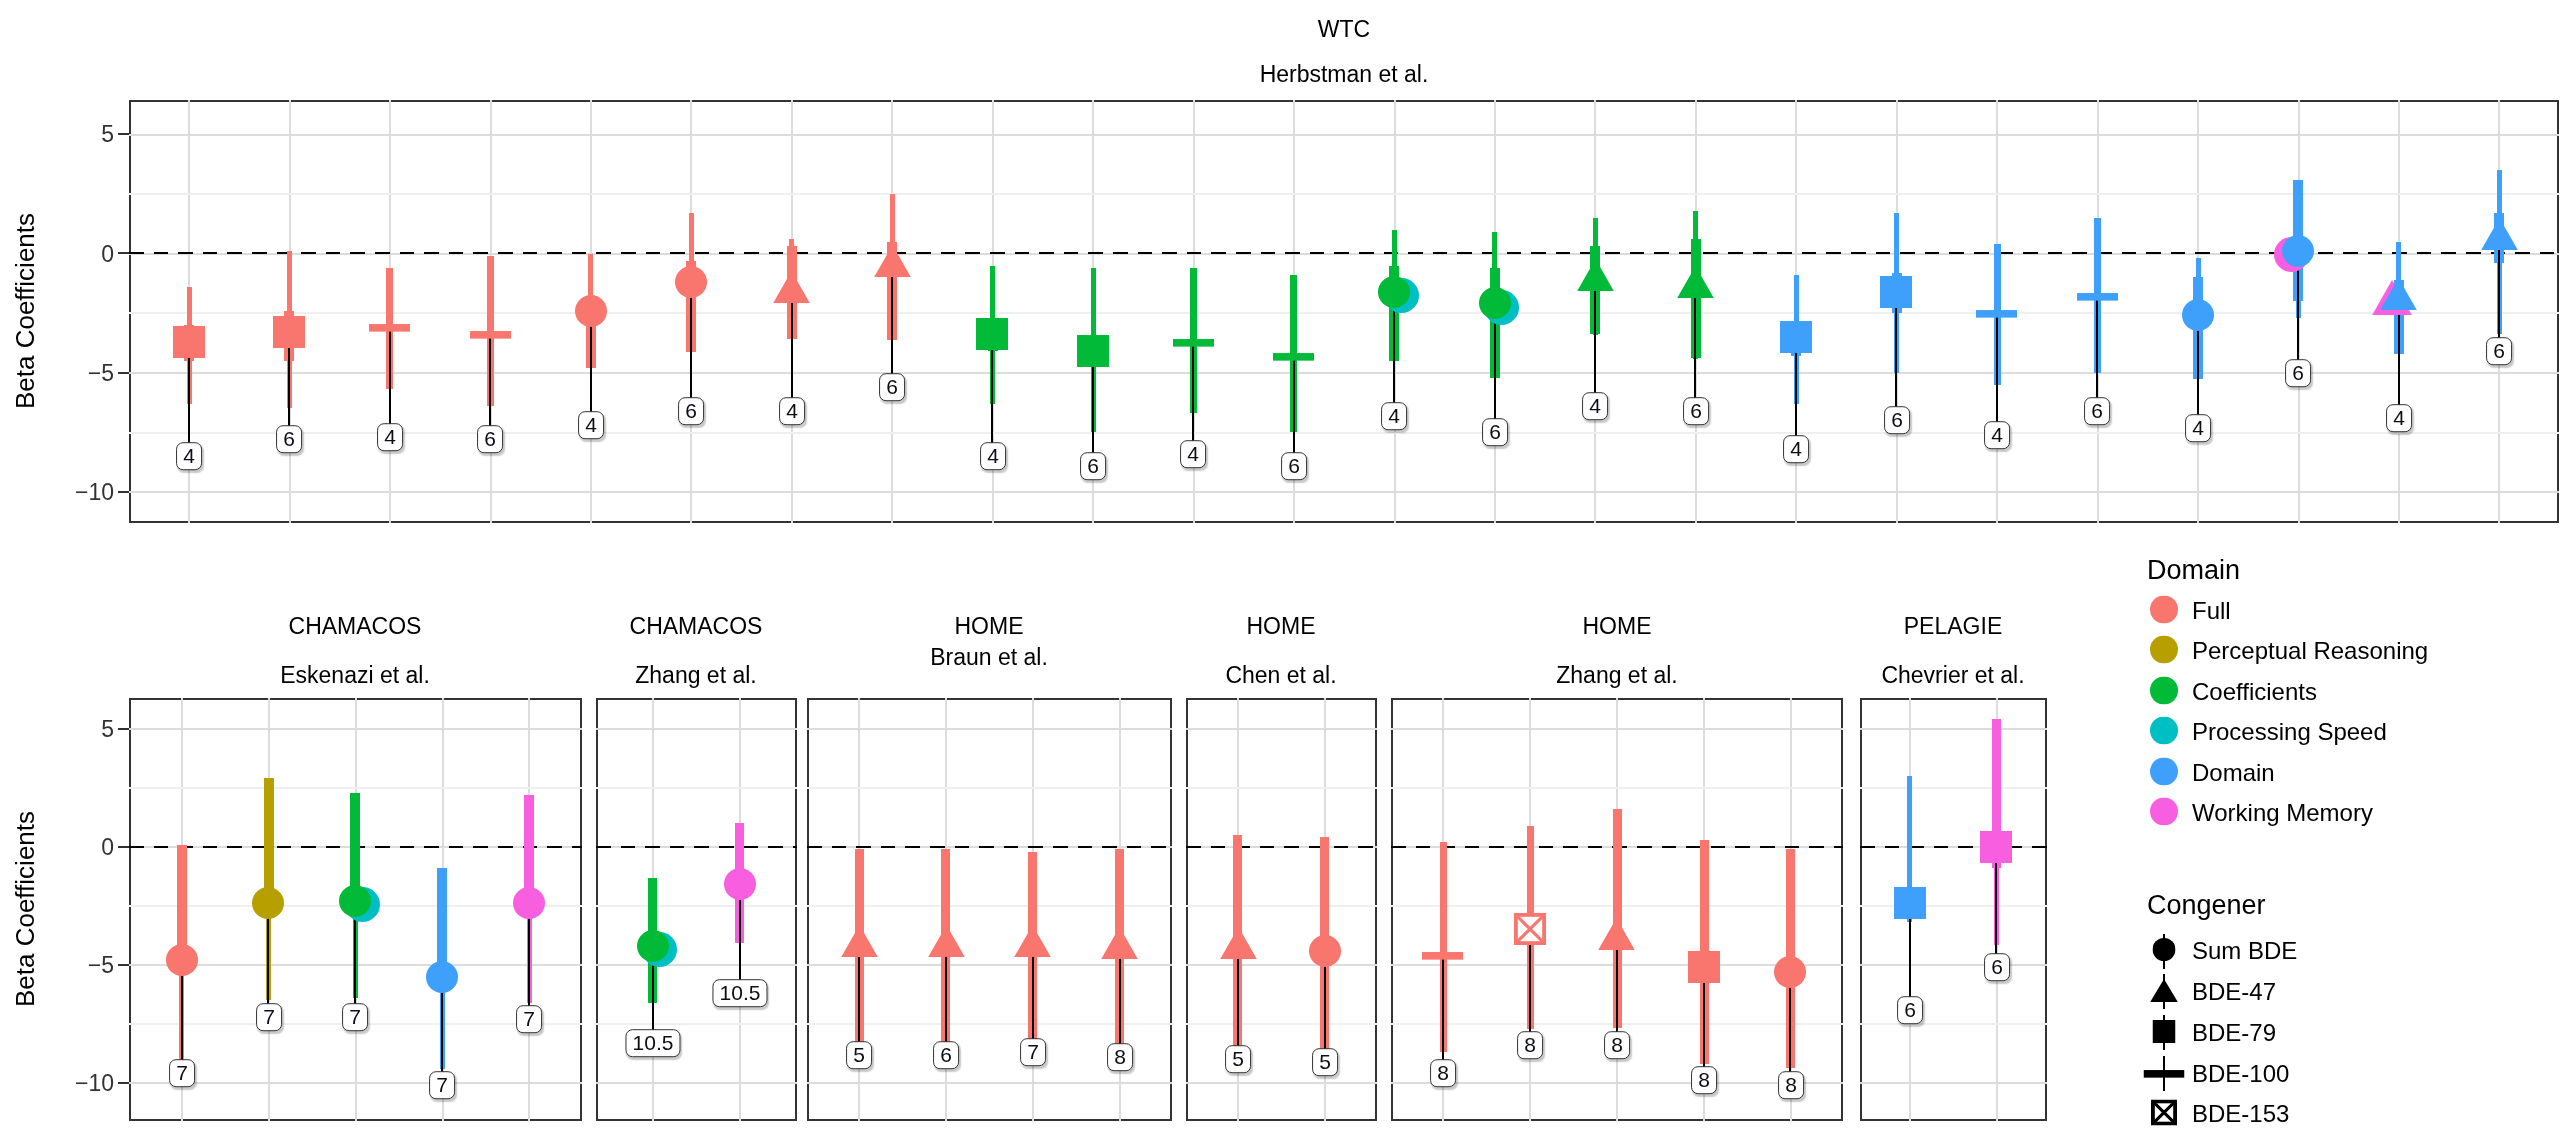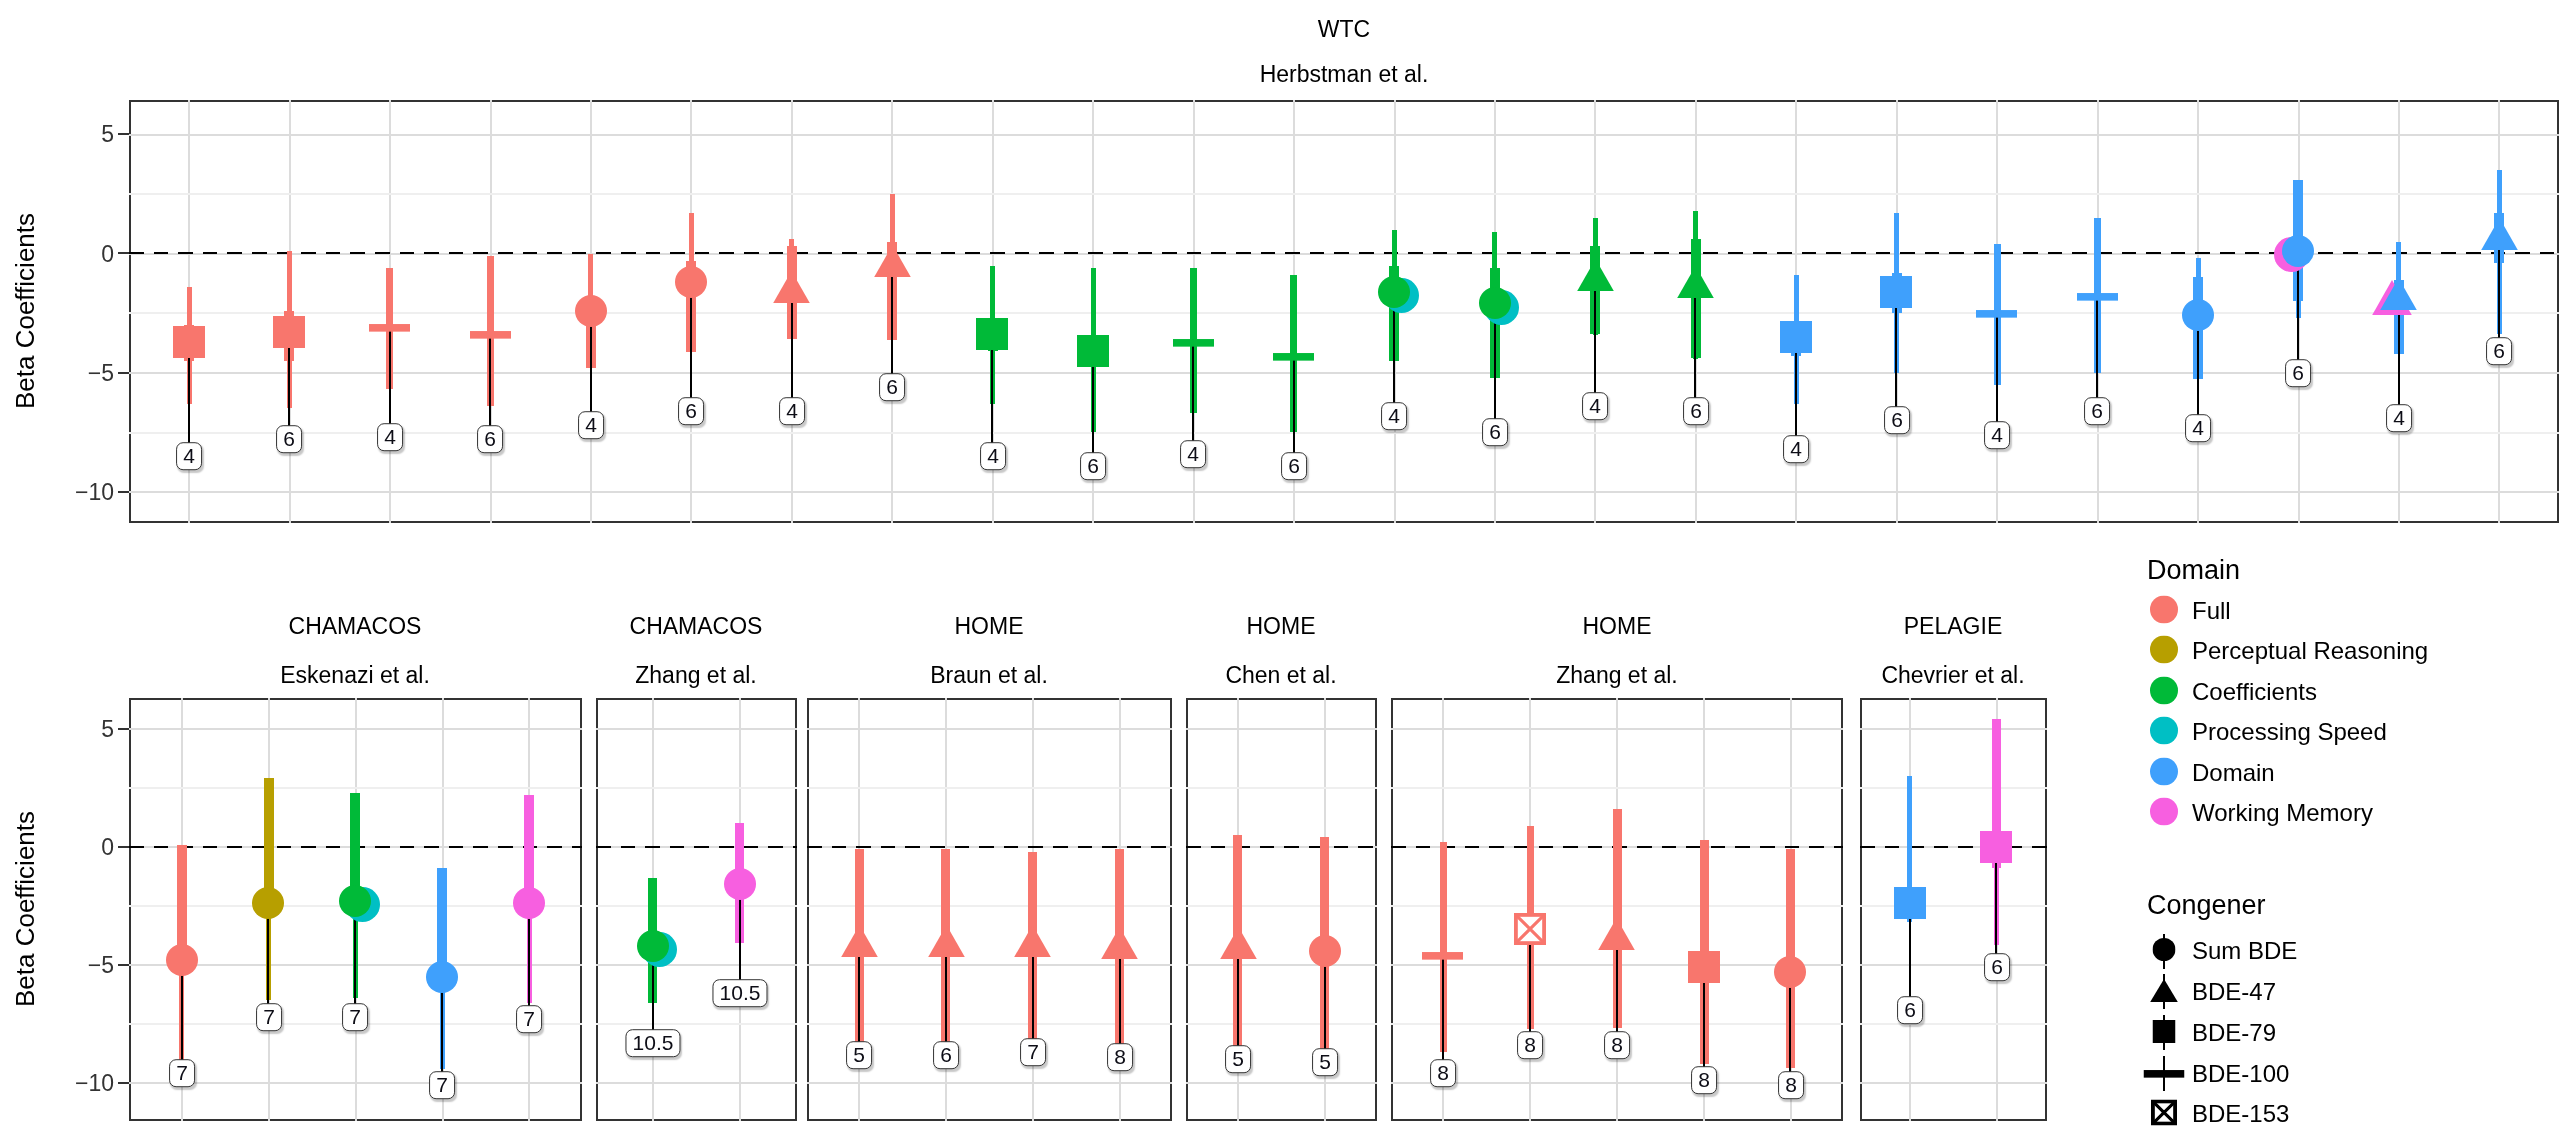--- a/index.html
+++ b/index.html
@@ -320,21 +320,21 @@
         </svg></div>
       <div class="agelbl" style="left: 653px; top: 1043px;">10.5</div>
       <div class="bar" style="left: 735px; top: 823px; width: 9.2px; height: 120px; background: rgb(247, 95, 224);"></div>
       <div class="connector" style="left: 739px; top: 885px; height: 109px;"></div>
       <div class="marker" style="left: 724px; top: 868px;"><svg width="32" height="32" viewBox="0 0 42 42">
           <circle cx="21" cy="21" r="21" fill="#F75FE0"></circle>
         </svg></div>
       <div class="agelbl" style="left: 740px; top: 993px;">10.5</div>
       <div class="panel" style="left: 807px; top: 698px; width: 365px; height: 423px;"></div>
       <div class="strip" style="left: 989px; top: 626px;">HOME</div>
-      <div class="strip" style="left: 989px; top: 675px;">Braun et al.</div>
+      <div class="strip" style="left: 989px; top: 657px;">Braun et al.</div>
       <div class="vgrid" style="left: 858px; top: 698px; height: 423px;"></div>
       <div class="vgrid" style="left: 945px; top: 698px; height: 423px;"></div>
       <div class="vgrid" style="left: 1032px; top: 698px; height: 423px;"></div>
       <div class="vgrid" style="left: 1119px; top: 698px; height: 423px;"></div>
       <div class="hgrid minor" style="left: 807px; width: 365px; top: 787px;"></div>
       <div class="hgrid minor" style="left: 807px; width: 365px; top: 905px;"></div>
       <div class="hgrid minor" style="left: 807px; width: 365px; top: 1023px;"></div>
       <div class="hgrid" style="left: 807px; width: 365px; top: 728px;"></div>
       <div class="hgrid" style="left: 807px; width: 365px; top: 846px;"></div>
       <div class="hgrid" style="left: 807px; width: 365px; top: 964px;"></div>

